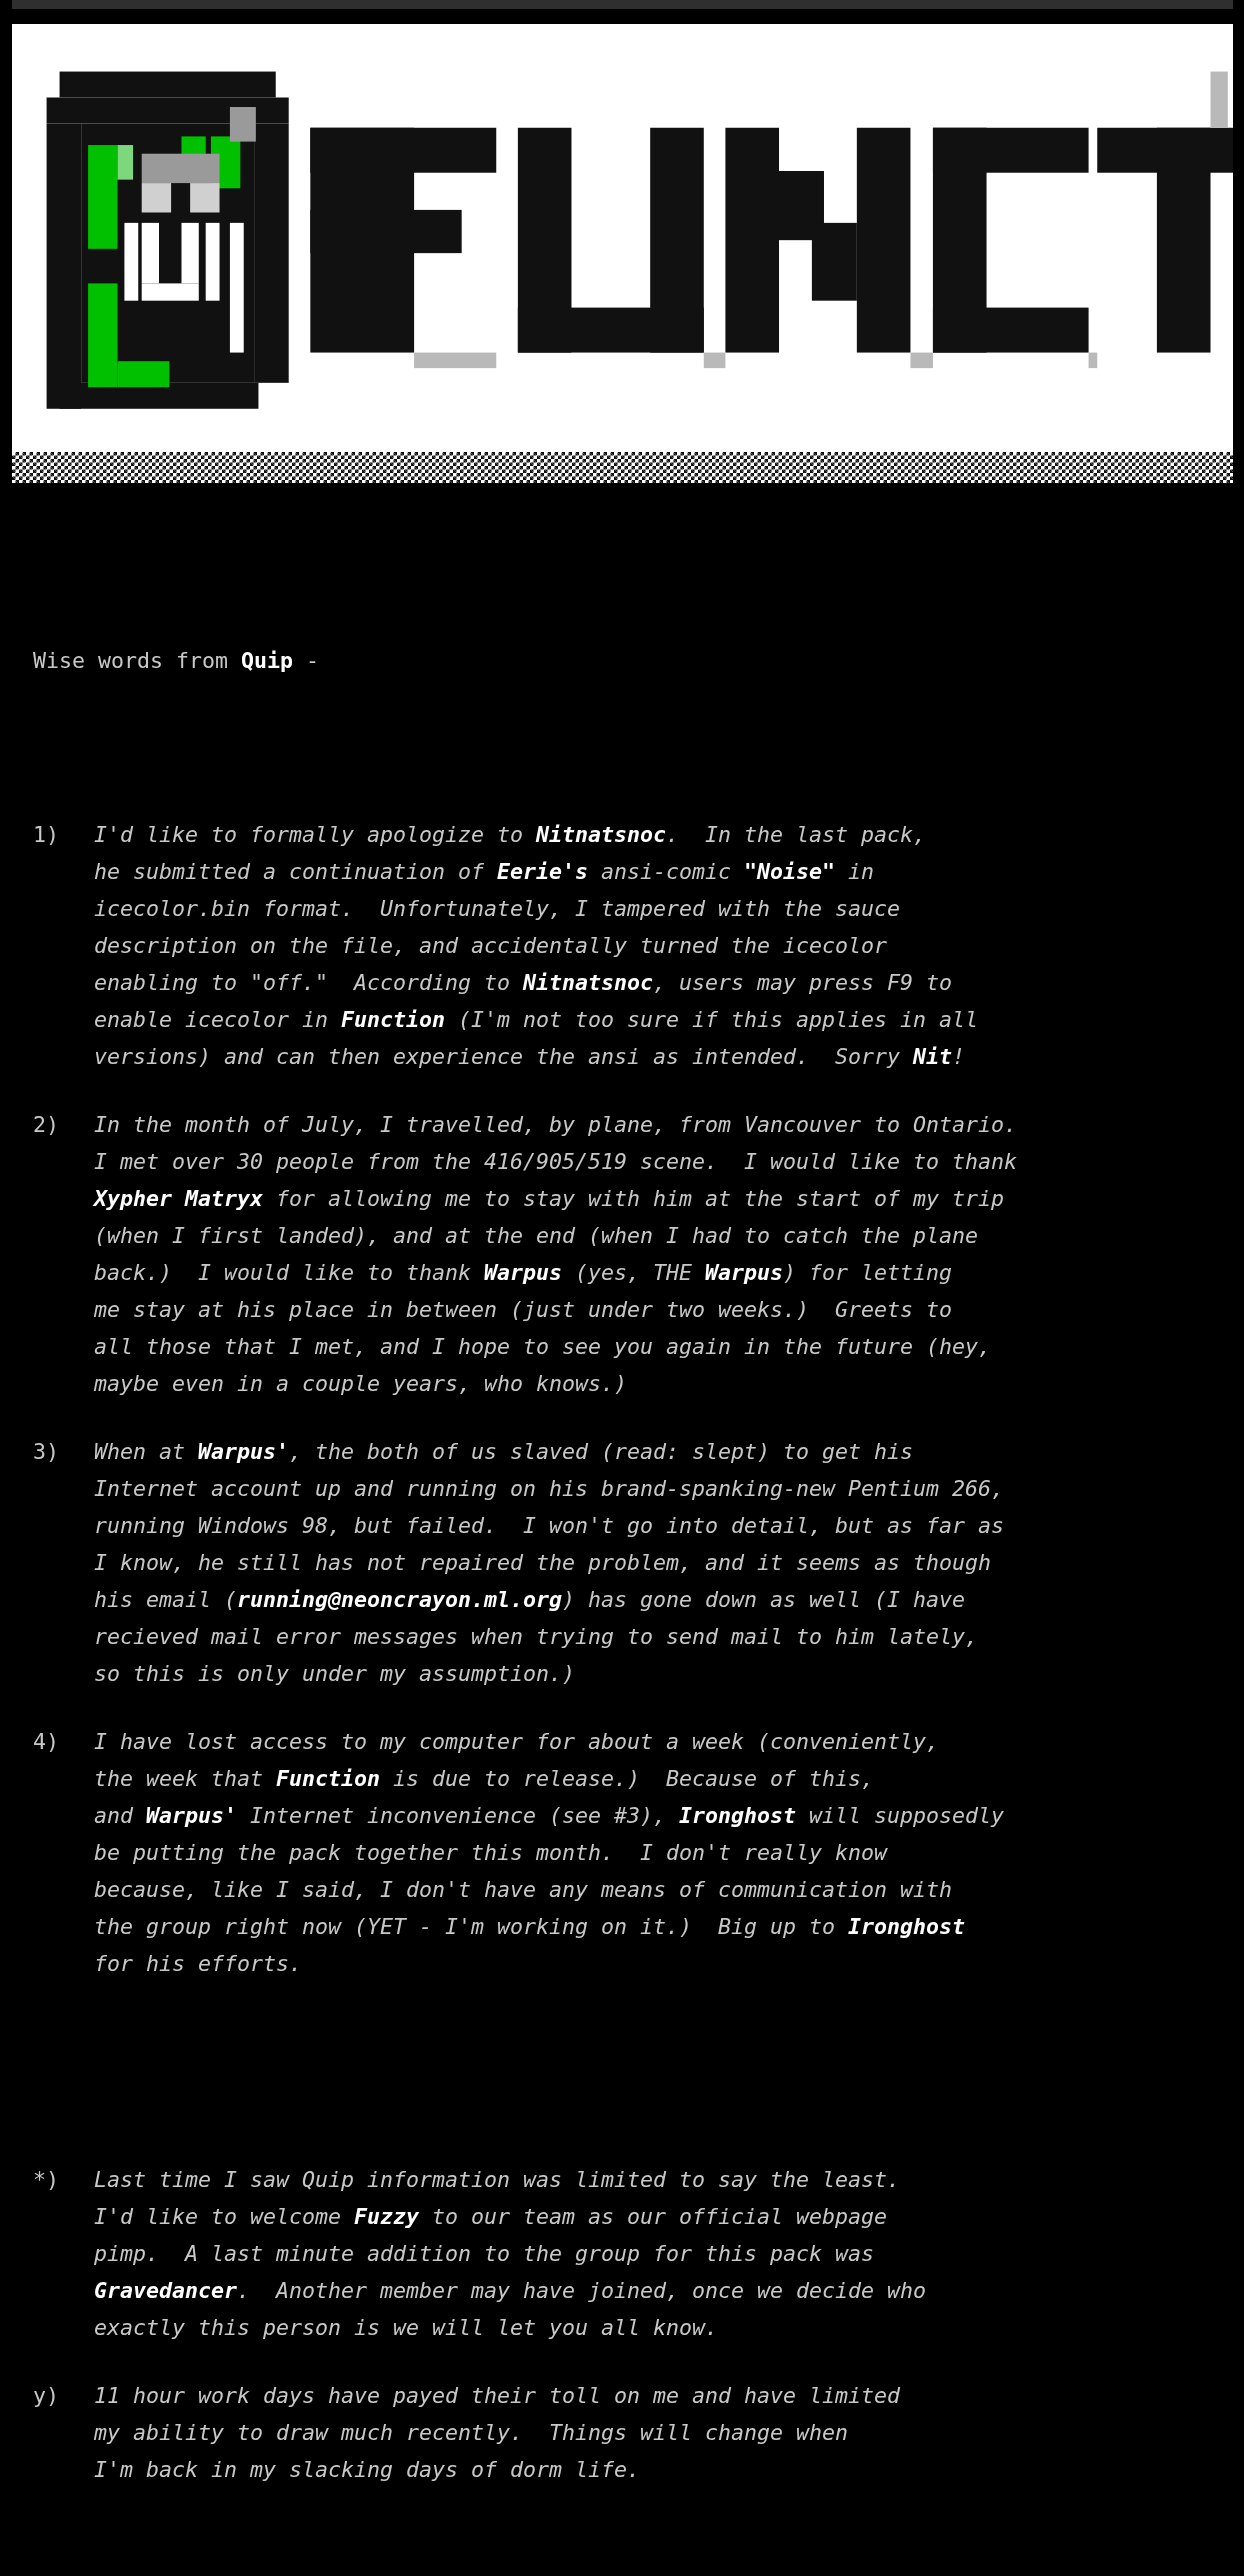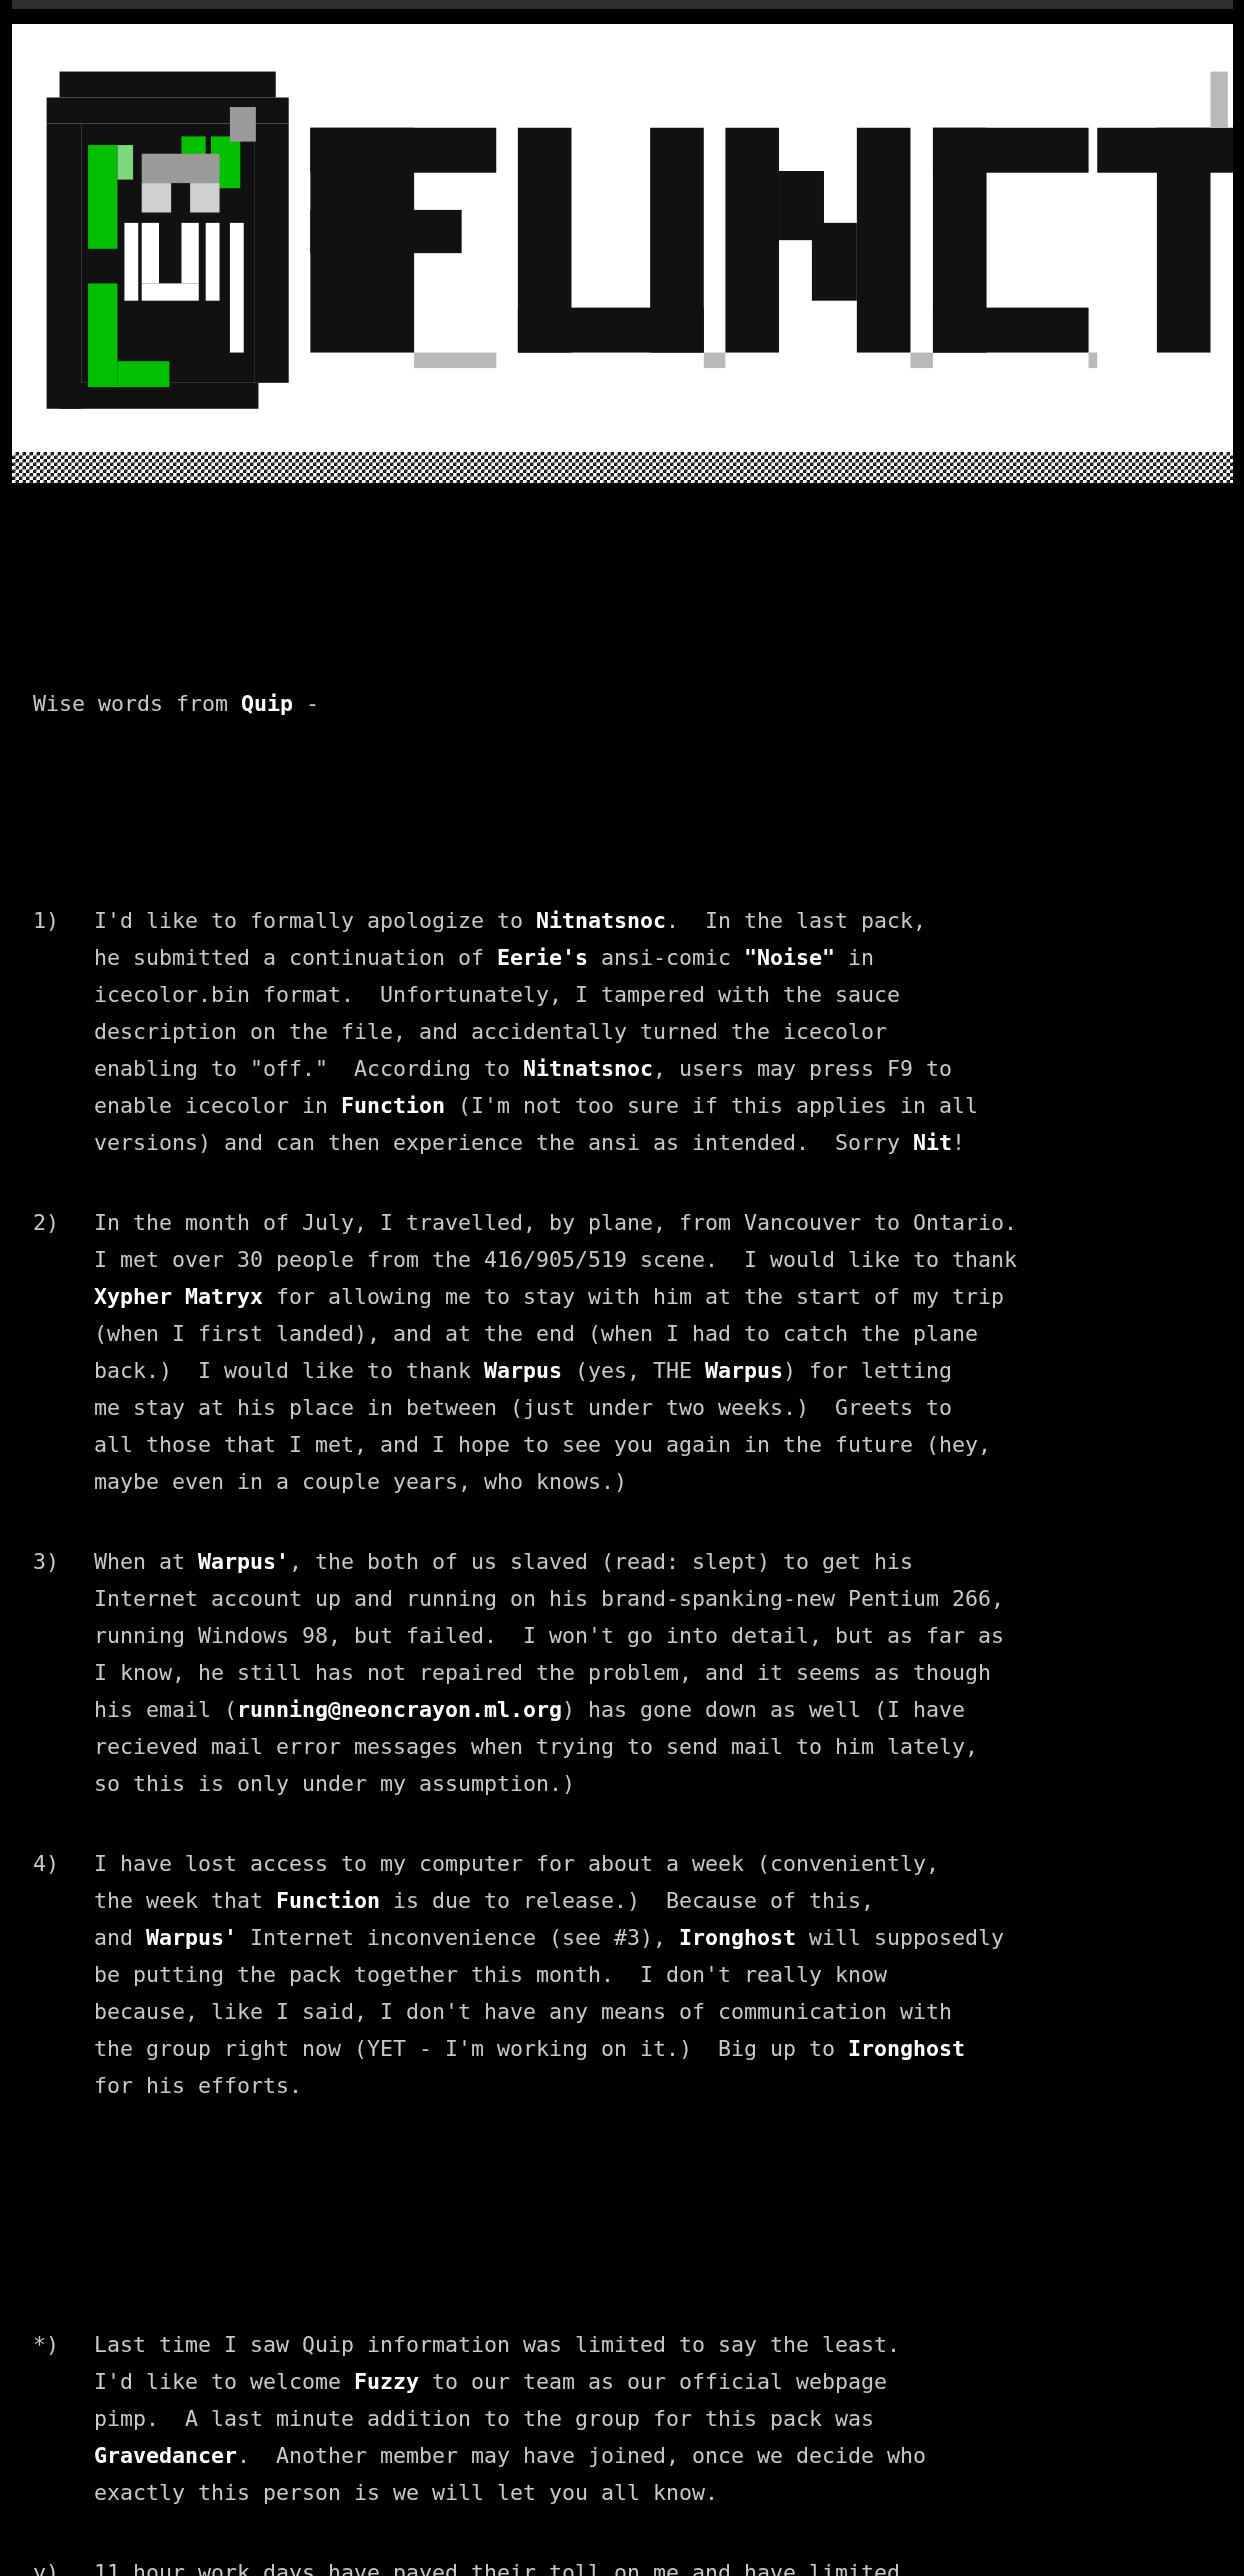--- a/index.html
+++ b/index.html
@@ -58,35 +58,36 @@
     padding: 48px 0 35px 0;
   }
   .text {
     color: #c8c8c8;
     font-size: 21.6px;
     line-height: 37px;
     white-space: pre-wrap;
     margin: 0 0 0 33px;
     max-width: 1193px;
   }
-  .block { margin-bottom: 31px; margin-top: 43px; }
+  .block { margin-bottom: 31px; }
   .block.tight { margin-bottom: 26px; }
 
   .row {
     display: flex;
     align-items: flex-start;
   }
   .marker {
     flex: 0 0 auto;
     width: 61px;
     color: #c8c8c8;
     white-space: pre;
   }
   .body {
     flex: 1 1 auto;
+    font-style: italic;
   }
   b.hl {
     color: #ffffff;
     font-weight: bold;
   }
 </style>
 </head>
 <body>
 
 <div class="topbar">

